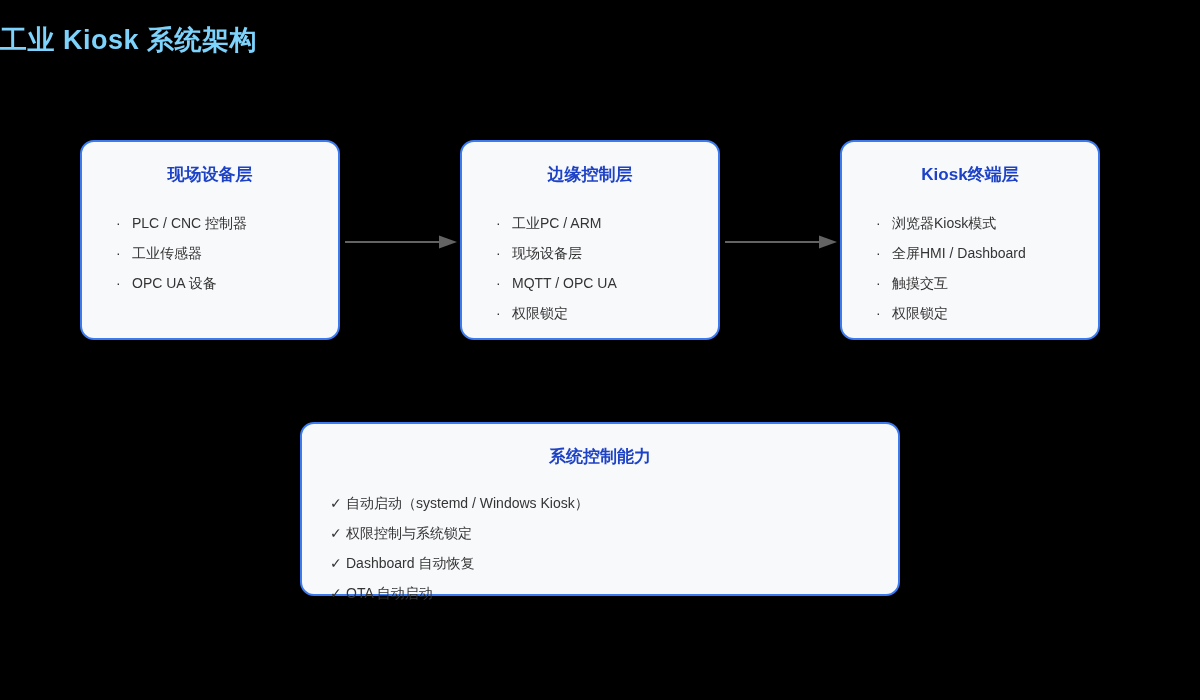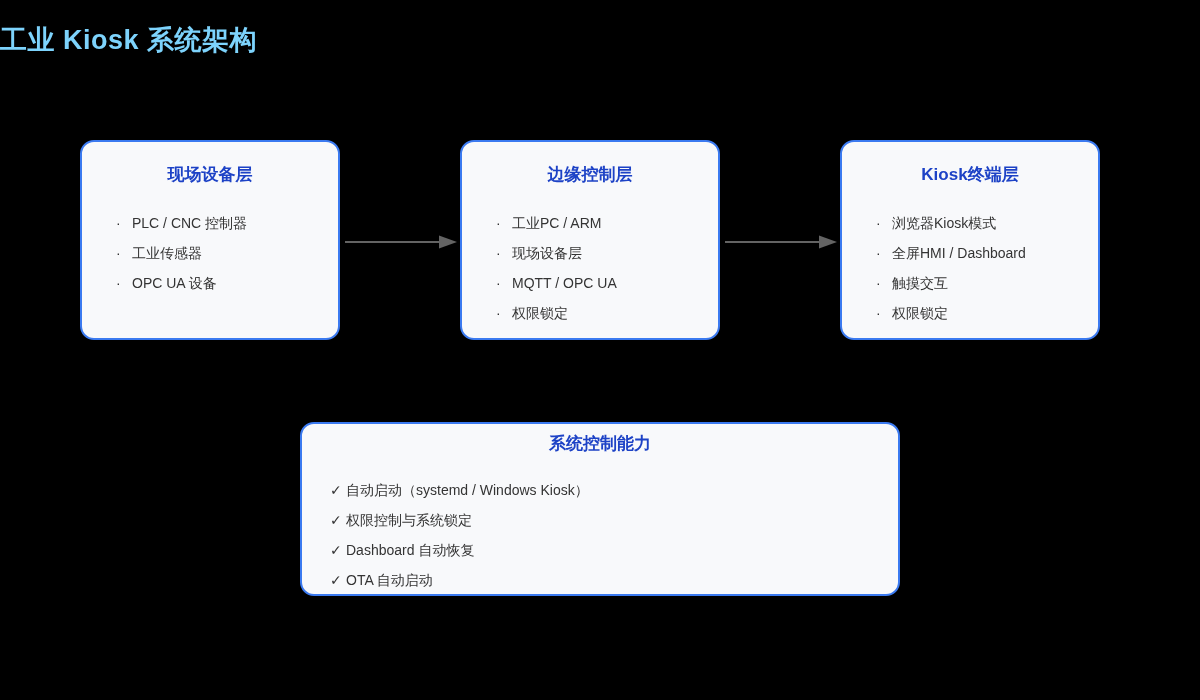--- a/index.html
+++ b/index.html
@@ -77,21 +77,21 @@
   .card.layer .card-title { margin-top: 21px; }
   .card.layer .card-list  { margin-top: 22px; padding-left: 34px; }
 
   
   #card-capability {
     left: 300px;
     top: 422px;
     width: 600px;
     height: 174px;
   }
-  #card-capability .card-title { margin-top: 8px; }
+  #card-capability .card-title { margin-top: 21px; }
   #card-capability .card-list  { margin-top: 20px; padding-left: 28px; }
   #card-capability .card-list li { line-height: 30px; }
 
   
   .arrow {
     position: absolute;
     height: 14px;
   }
   #arrow-1 { left: 345px; top: 235px; width: 112px; }
   #arrow-2 { left: 725px; top: 235px; width: 112px; }

